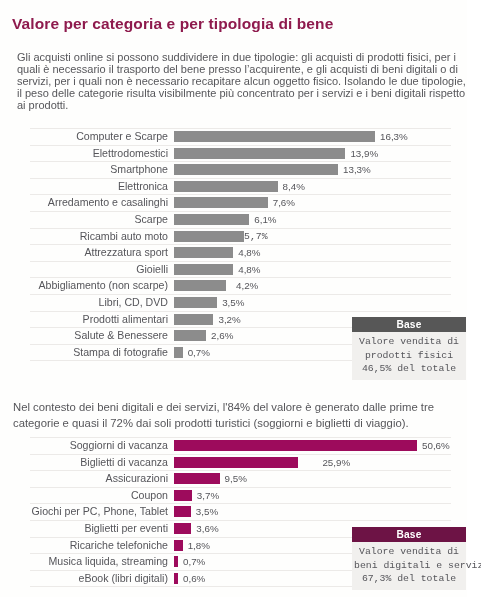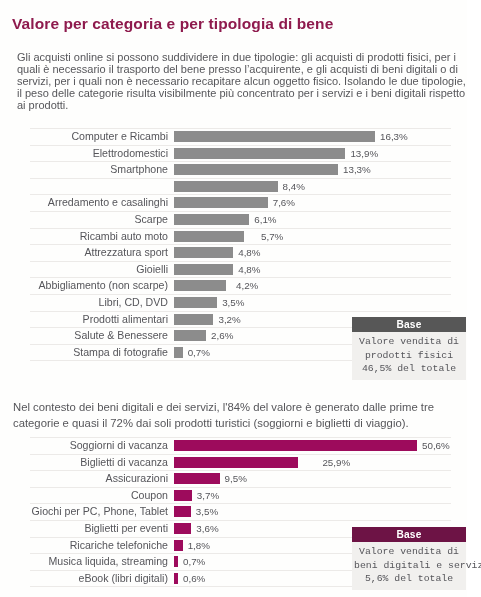--- a/index.html
+++ b/index.html
@@ -150,41 +150,42 @@
 <body>
 
 <div class="page">
 
   <h1 class="title">Valore per categoria e per tipologia di bene</h1>
 
   <p class="intro">Gli acquisti online si possono suddividere in due tipologie: gli acquisti di prodotti fisici, per i quali è necessario il trasporto del bene presso l’acquirente, e gli acquisti di beni digitali o di servizi, per i quali non è necessario recapitare alcun oggetto fisico. Isolando le due tipologie, il peso delle categorie risulta visibilmente più concentrato per i servizi e i beni digitali rispetto ai prodotti.</p>
 
   <div class="chart" id="chart-physical">
       <div class="row">
-        <span class="cat-label">Computer e Ricambi</span>
+        <span class="cat-label">Computer e Scarpe</span>
         <span class="bar-wrap">
           <span class="bar" style="width: 201px; background: rgb(140, 140, 140);"></span>
           <span class="val" style="left: 201px;">16,3%</span>
         </span>
       </div>
       <div class="row">
         <span class="cat-label">Elettrodomestici</span>
         <span class="bar-wrap">
           <span class="bar" style="width: 171.405px; background: rgb(140, 140, 140);"></span>
           <span class="val" style="left: 171.405px;">13,9%</span>
         </span>
       </div>
       <div class="row">
         <span class="cat-label">Smartphone</span>
         <span class="bar-wrap">
           <span class="bar" style="width: 164.006px; background: rgb(140, 140, 140);"></span>
           <span class="val" style="left: 164.006px;">13,3%</span>
         </span>
       </div>
       <div class="row">
+        <span class="cat-label">Elettronica</span>
         <span class="bar-wrap">
           <span class="bar" style="width: 103.583px; background: rgb(140, 140, 140);"></span>
           <span class="val" style="left: 103.583px;">8,4%</span>
         </span>
       </div>
       <div class="row">
         <span class="cat-label">Arredamento e casalinghi</span>
         <span class="bar-wrap">
           <span class="bar" style="width: 93.7178px; background: rgb(140, 140, 140);"></span>
           <span class="val" style="left: 93.7178px;">7,6%</span>
@@ -194,21 +195,21 @@
         <span class="cat-label">Scarpe</span>
         <span class="bar-wrap">
           <span class="bar" style="width: 75.2209px; background: rgb(140, 140, 140);"></span>
           <span class="val" style="left: 75.2209px;">6,1%</span>
         </span>
       </div>
       <div class="row">
         <span class="cat-label">Ricambi auto moto</span>
         <span class="bar-wrap">
           <span class="bar" style="width: 70.2883px; background: rgb(140, 140, 140);"></span>
-          <span class="val" style="left: 82px;">5,7%</span>
+          <span class="val" style="left: 65px; font-family: Liberation Mono, monospace;">5,7%</span>
         </span>
       </div>
       <div class="row">
         <span class="cat-label">Attrezzatura sport</span>
         <span class="bar-wrap">
           <span class="bar" style="width: 59.1902px; background: rgb(140, 140, 140);"></span>
           <span class="val" style="left: 59.1902px;">4,8%</span>
         </span>
       </div>
       <div class="row">
@@ -330,17 +331,17 @@
       <div>prodotti fisici</div>
       <div>46,5% del totale</div>
     </div>
   </div>
 
   <div class="basebox" id="basebox-digital">
     <div class="bhead">Base</div>
     <div class="bbody">
       <div>Valore vendita di</div>
       <div>beni digitali e servizi</div>
-      <div>5,6% del totale</div>
+      <div>67,3% del totale</div>
     </div>
   </div>
 
 </div>
 
 </body></html>

